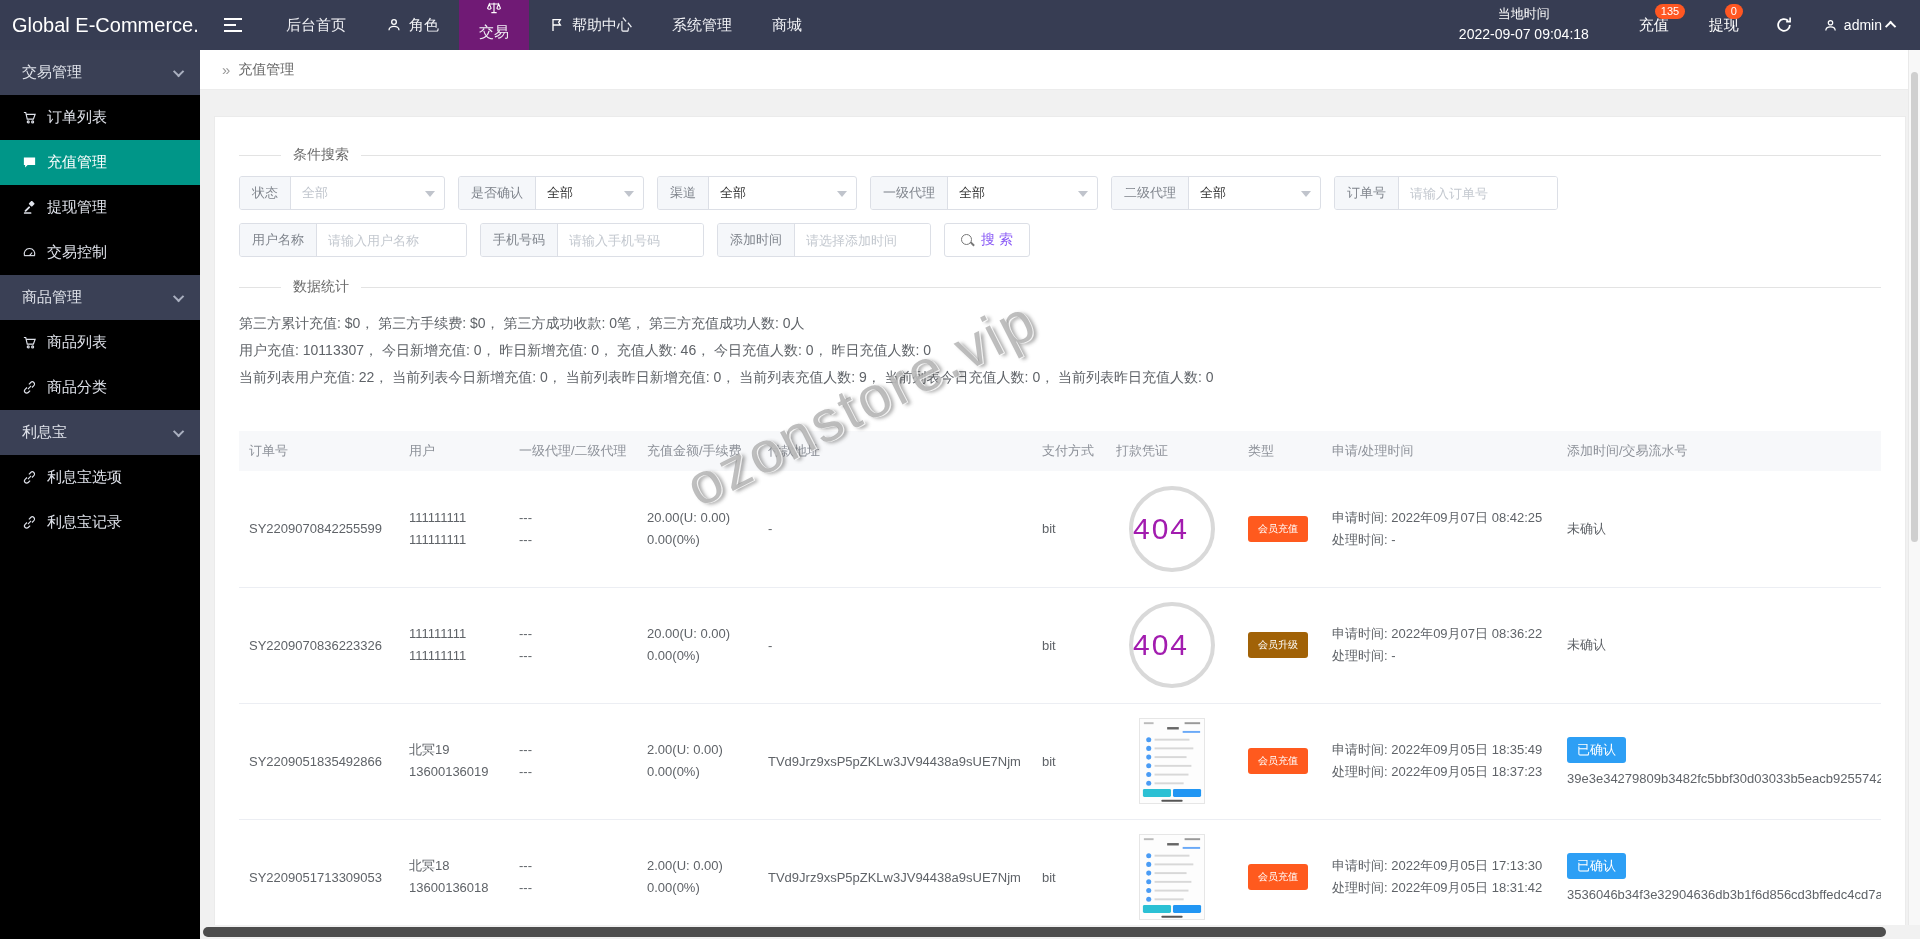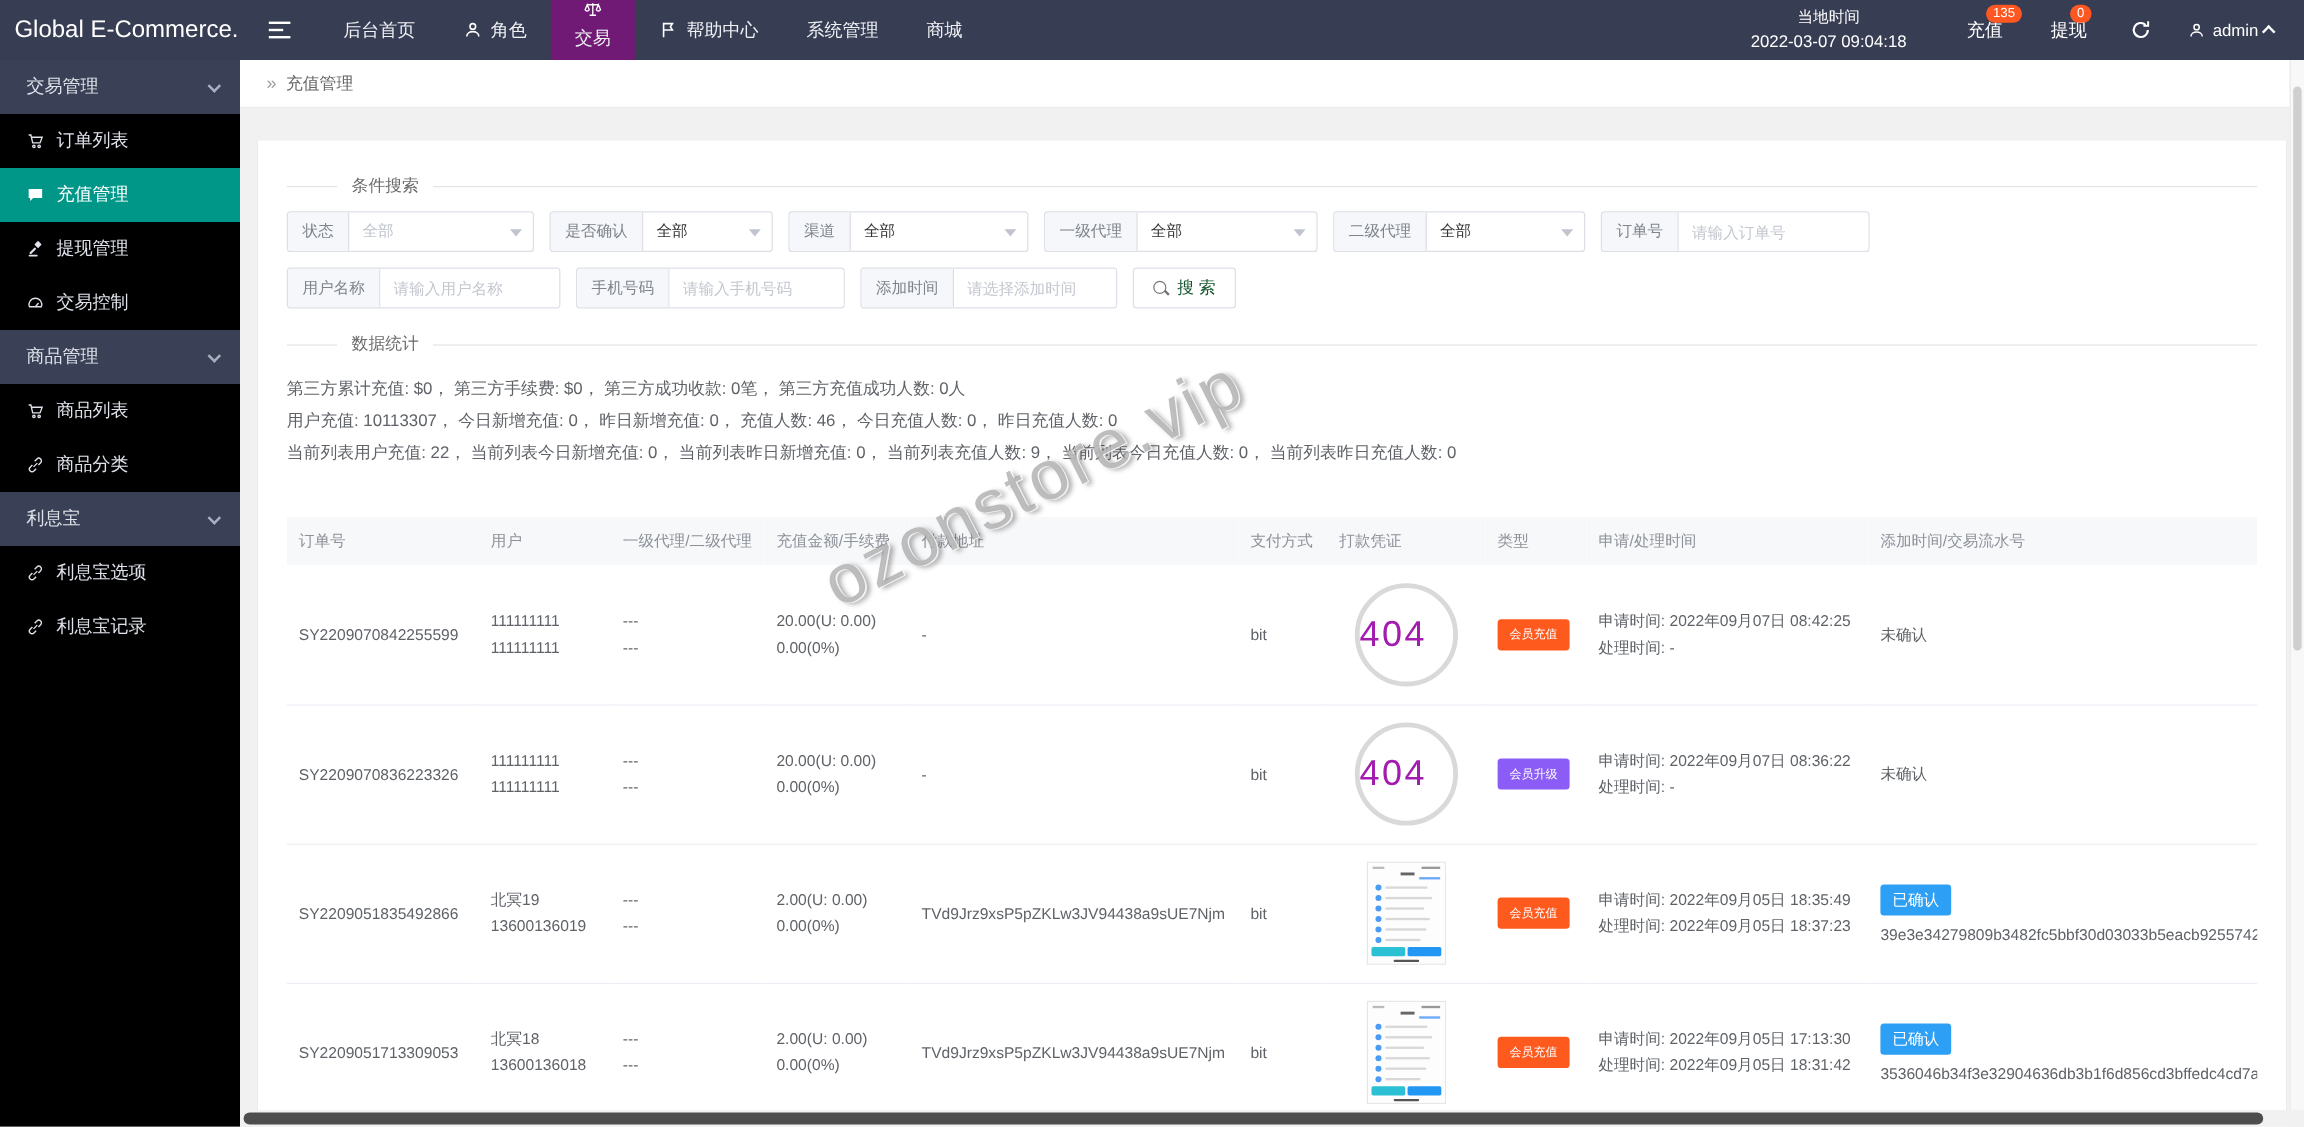--- a/index.html
+++ b/index.html
@@ -46,37 +46,37 @@
   .legend { position:absolute; top:-10px; left:42px; background:#fff; padding:0 12px; font-size:14px; color:#6b6b6b; }
 
   .frow { display:flex; flex-wrap:nowrap; gap:13px; margin-bottom:13px; }
   .group { display:inline-flex; align-items:stretch; height:34px; border:1px solid #dcdfe6; border-radius:3px; background:#fff; overflow:hidden; flex:0 0 auto; }
   .group .lbl { background:#f5f7fa; color:#7f848c; font-size:13px; display:flex; align-items:center; padding:0 12px; border-right:1px solid #dcdfe6; white-space:nowrap; }
   .group .val { position:relative; display:flex; align-items:center; padding:0 26px 0 11px; font-size:13px; color:#333; white-space:nowrap; }
   .group .val.muted { color:#bfc4cc; }
   .group .val .caret { position:absolute; right:9px; top:50%; margin-top:-2px; width:0; height:0; border-left:5px solid transparent; border-right:5px solid transparent; border-top:6px solid #c0c4cc; }
   .group input { border:none; outline:none; padding:0 11px; font-size:13px; color:#333; width:100%; font-family:inherit; }
   .group input::placeholder { color:#c3c8cf; }
-  .btn-search { height:34px; border:1px solid #dcdfe6; border-radius:3px; background:#fff; display:inline-flex; align-items:center; gap:8px; padding:0 16px; font-size:14px; color:#14532d; cursor:pointer; }
+  .btn-search { height:34px; border:1px solid #dcdfe6; border-radius:3px; background:#fff; display:inline-flex; align-items:center; gap:8px; padding:0 16px; font-size:14px; color:#8b5cf6; cursor:pointer; }
   .mag { position:relative; width:12px; height:12px; }
   .mag::before { content:""; position:absolute; top:0; left:0; width:9px; height:9px; border:1.5px solid #777; border-radius:50%; }
   .mag::after { content:""; position:absolute; left:9px; top:9px; width:5px; height:1.5px; background:#777; transform:rotate(45deg); }
 
   .stats { padding:2px 0 18px 0; }
   .stat-line { font-size:14px; color:#5f6368; line-height:27px; white-space:nowrap; }
 
   
   .table-wrap { position:relative; margin-top:22px; }
   table { width:100%; border-collapse:collapse; table-layout:fixed; }
   th { background:#f7f8fa; color:#8d9199; font-weight:normal; font-size:13px; text-align:left; padding:11px 10px; white-space:nowrap; overflow:hidden; }
   td { padding:10px; font-size:13px; color:#5f6368; border-bottom:1px solid #eceef3; vertical-align:middle; height:116px; overflow:hidden; white-space:nowrap; }
   .two-line div { line-height:22px; }
   .badge-type { display:inline-block; color:#fff; font-size:10px; padding:6px 10px; border-radius:3px; }
   .badge-type.orange { background:#ff5a1e; }
-  .badge-type.yellow { background:#8b5cf6; }
+  .badge-type.yellow { background:#a16207; }
   .badge-confirm { display:inline-block; background:#2d9ff5; color:#fff; font-size:13px; padding:4px 10px; border-radius:3px; margin-bottom:8px; }
   .hash { font-size:13px; color:#5f6368; }
   .v404 { width:86px; height:86px; border-radius:50%; border:4px solid #d9d9d9; color:#a21caf; font-size:30px; letter-spacing:2px; display:flex; align-items:center; margin:0 auto; }
   .vshot { display:block; margin:0 auto; border:1px solid #e6e6e6; background:#fff; cursor:pointer; }
   .vcell { text-align:center; }
 
   .watermark { position:absolute; left:440px; top:300px; transform:rotate(-27deg); font-size:58px; letter-spacing:3px; color:rgba(140,140,140,.55); text-shadow:1px 1px 0 rgba(255,255,255,.8), 3px 3px 4px rgba(60,60,60,.45); z-index:5; pointer-events:none; white-space:nowrap; }
 
   
   .hscroll { position:absolute; left:200px; right:0; bottom:0; height:14px; background:#f1f1f1; z-index:70; }
@@ -122,21 +122,21 @@
   <div class="nav-item">
       <span>系统管理</span>
     </div>
   <div class="nav-item">
       <span>商城</span>
     </div>
 
   <div class="topbar-right">
     <div class="time-block">
       <div class="time-label">当地时间</div>
-      <div class="time-value">2022-03-07 09:04:18</div>
+      <div class="time-value">2022-09-07 09:04:18</div>
     </div>
     <div class="top-link">
       <span>充值</span>
       <span class="top-badge">135</span>
     </div>
     <div class="top-link">
       <span>提现</span>
       <span class="top-badge">0</span>
     </div>
     <div class="refresh">

